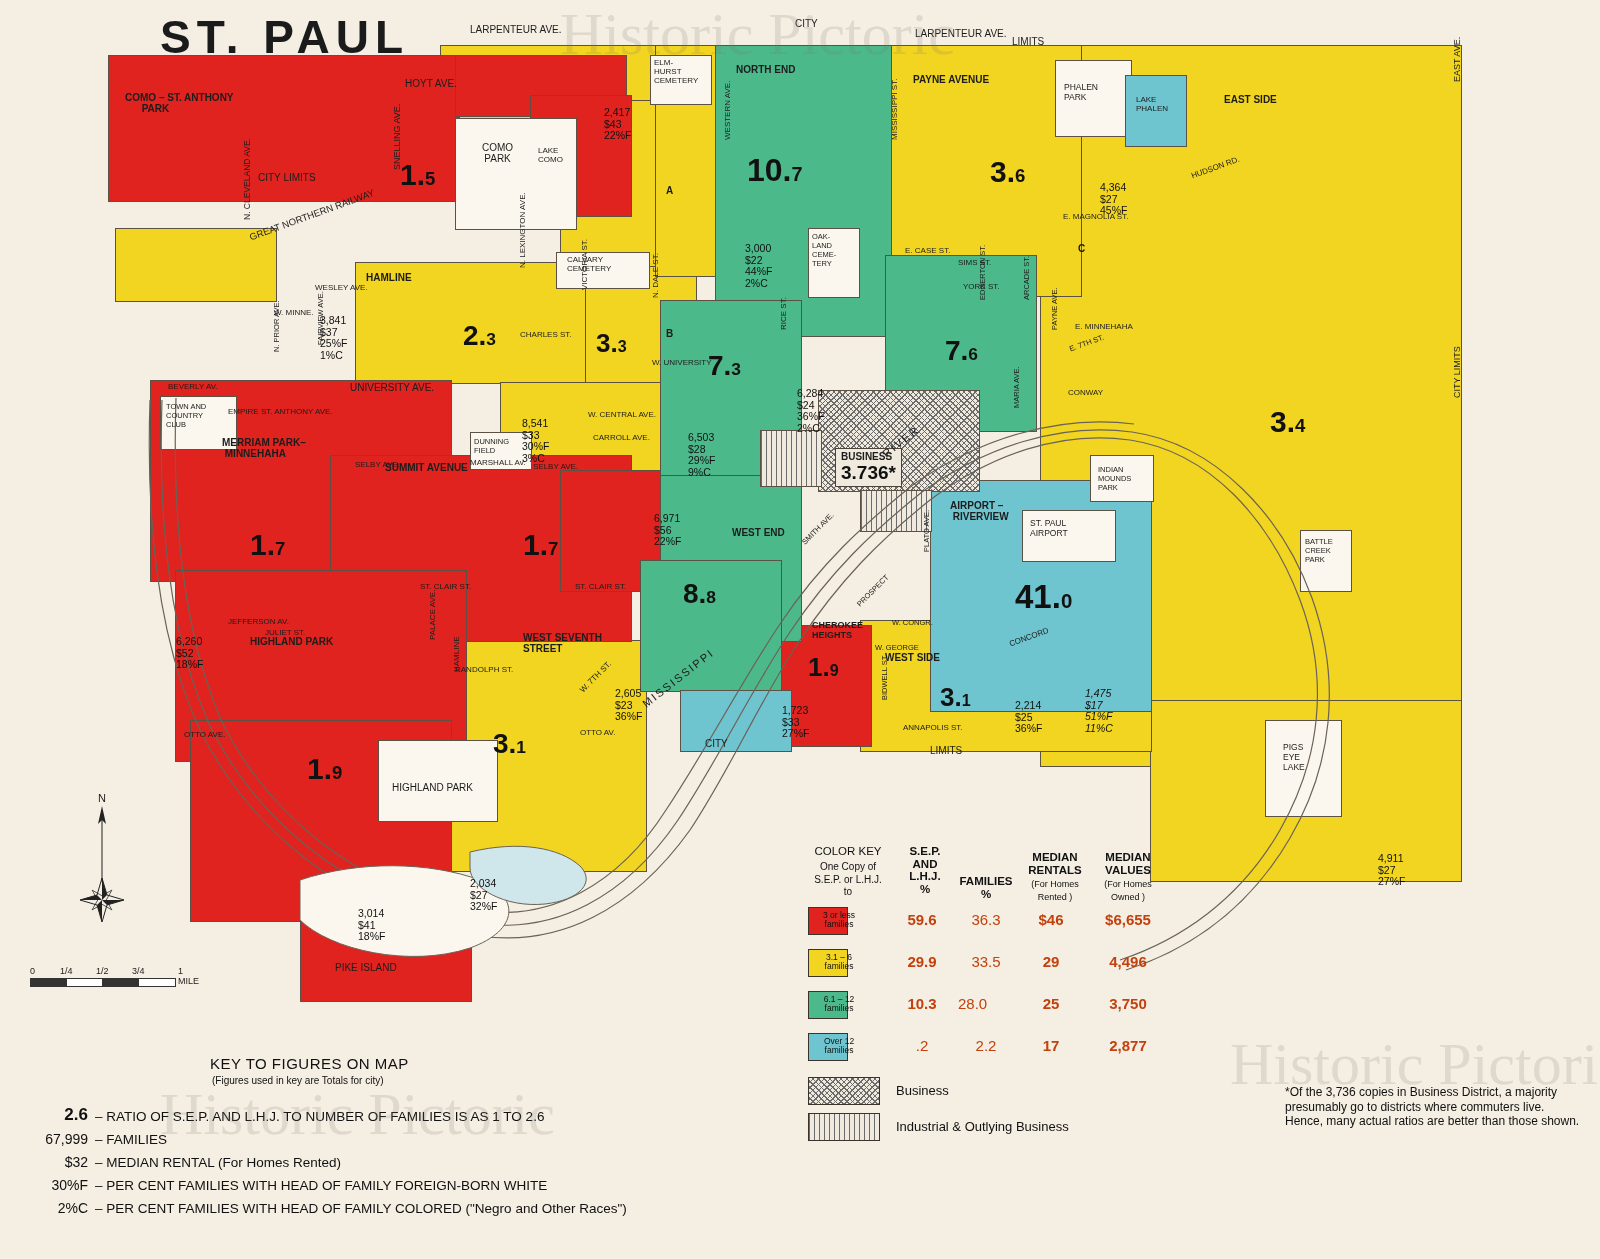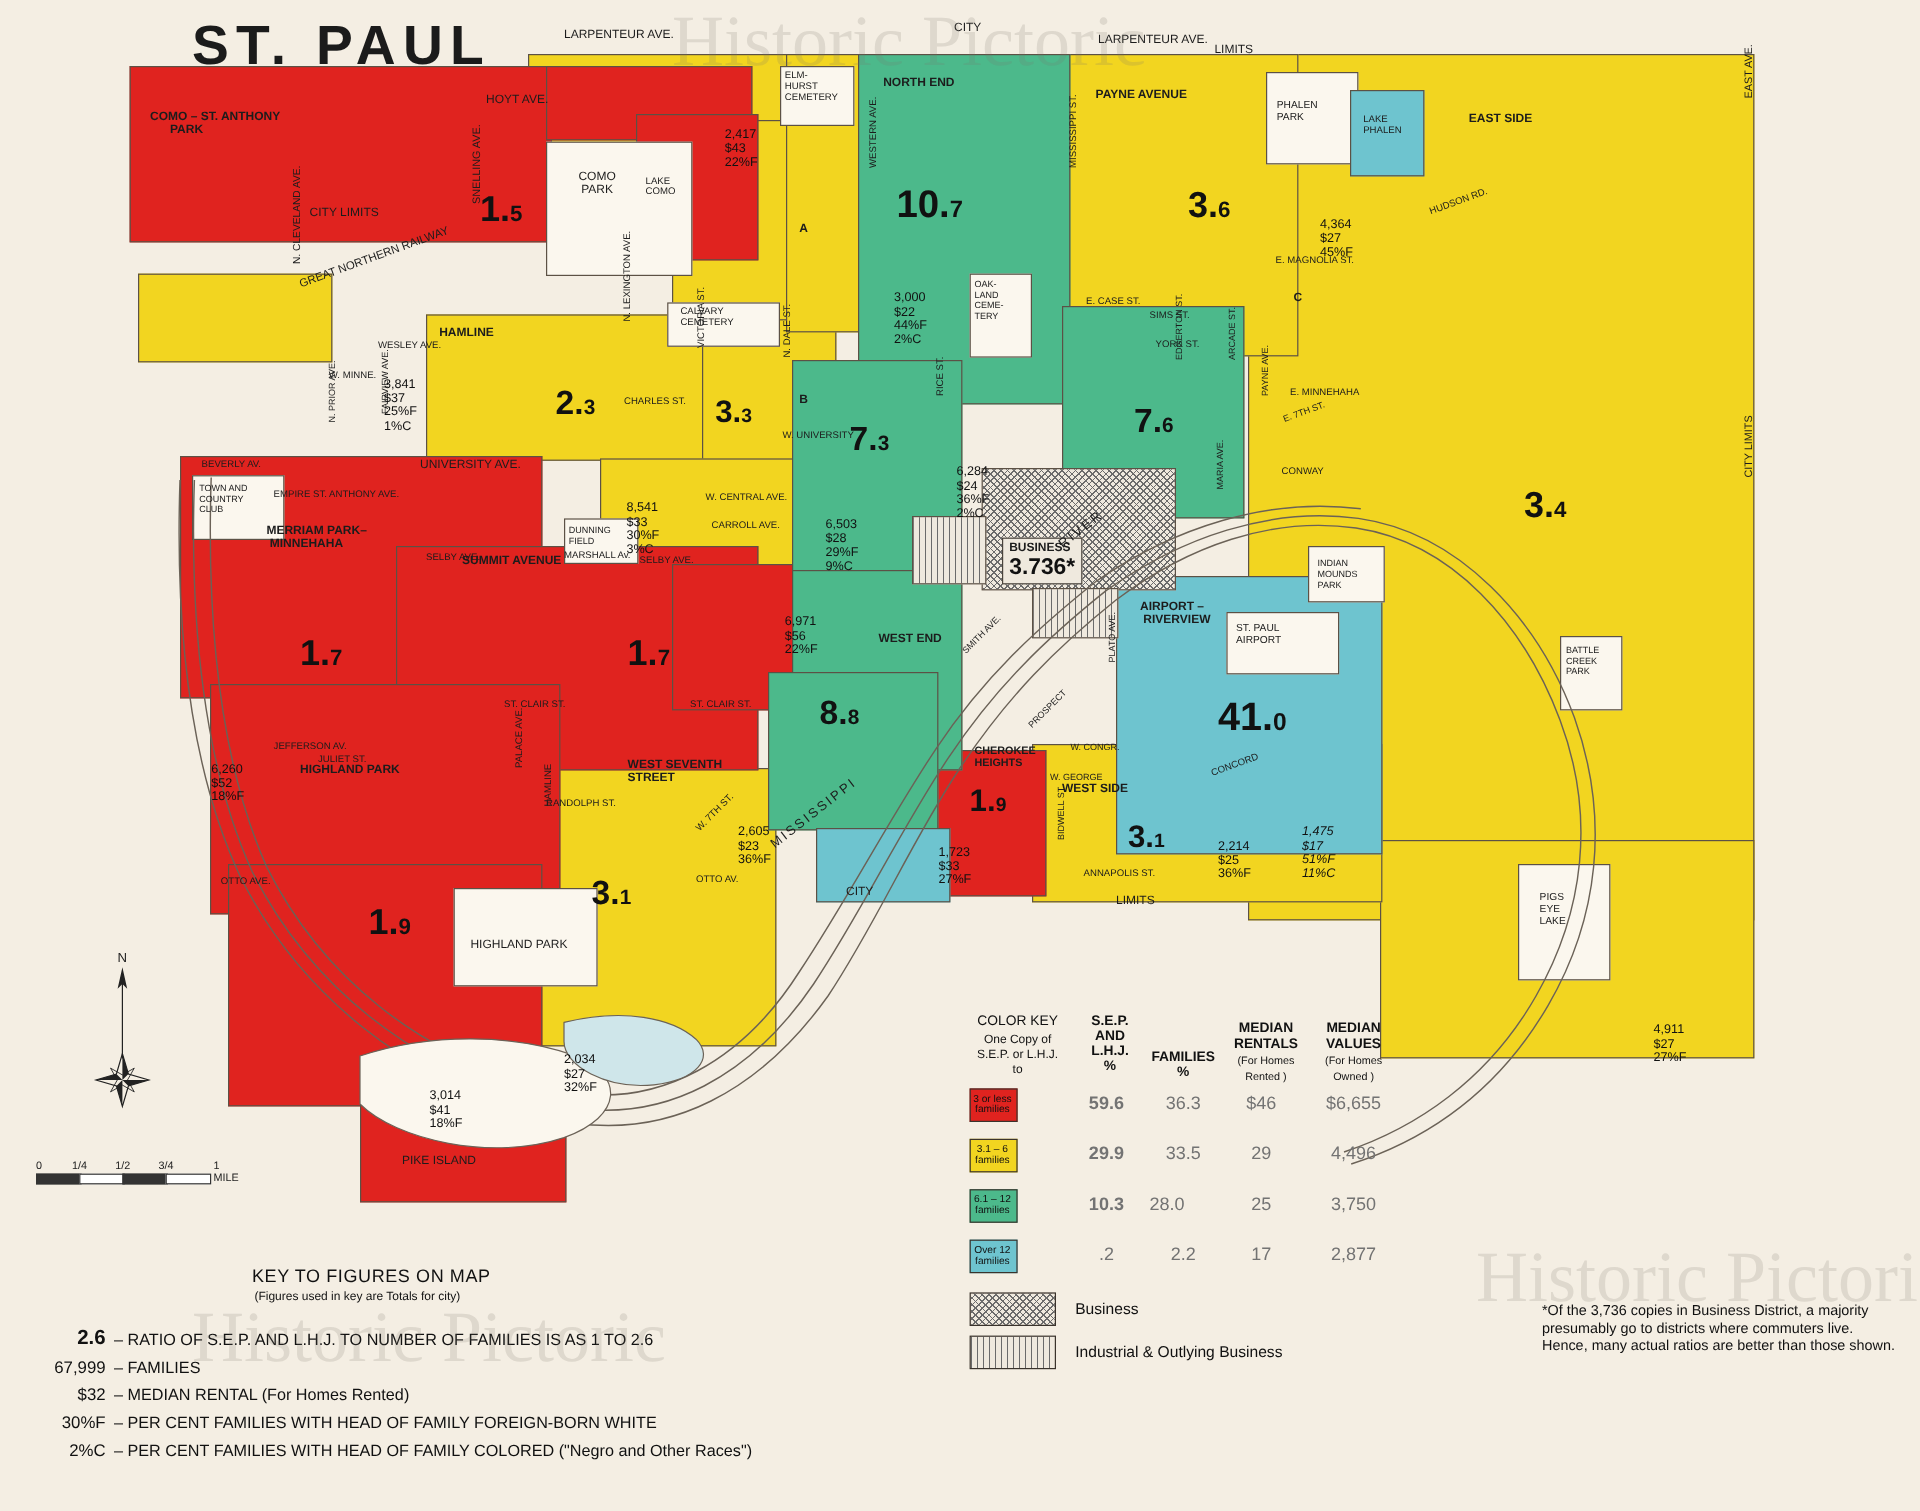--- a/index.html
+++ b/index.html
@@ -62,23 +62,23 @@
   .rot90  { transform: rotate(-90deg); transform-origin: left top; }
   .rotm   { transform: rotate(-38deg); transform-origin: left top; }
   .rot25  { transform: rotate(-20deg); transform-origin: left top; }
   .rot45  { transform: rotate(-45deg); transform-origin: left top; }
   
   .river { position: absolute; }
   
   #legend { left: 800px; top: 845px; width: 370px; }
   .lg-head { position: absolute; font-size: 11.5px; color: #111; text-align: center; line-height: 12.5px; }
   .swatch { position: absolute; width: 38px; height: 26px; border: 1px solid #3a332c; }
-  .sw-txt { position: absolute; font-size: 8.5px; line-height: 9px; text-align: center; width: 38px; color:#111;}
-  .lg-val { position: absolute; font-size: 15px; font-weight: bold; color: #737373; }
-  .lg-val.sm { font-weight: normal; font-size: 15px; }
+  .sw-txt { position: absolute; font-size: 8.5px; line-height: 9px; text-align: center; width: 38px; color:#111;margin-left:12px;}
+  .lg-val { position: absolute; font-size: 15px; font-weight: bold; color: #c2410c; }
+  .lg-val.sm { font-weight: bold; font-size: 15px; }
   .hatch-b {
     background:
       repeating-linear-gradient(45deg, #6b6b6b 0 1px, transparent 1px 4px),
       repeating-linear-gradient(-45deg, #6b6b6b 0 1px, transparent 1px 4px),
       #efe9de;
   }
   .hatch-i {
     background: repeating-linear-gradient(90deg, #6b6b6b 0 1px, transparent 1px 5px), #efe9de;
   }
   .lg-lbl { position: absolute; font-size: 13px; color: #111; }

